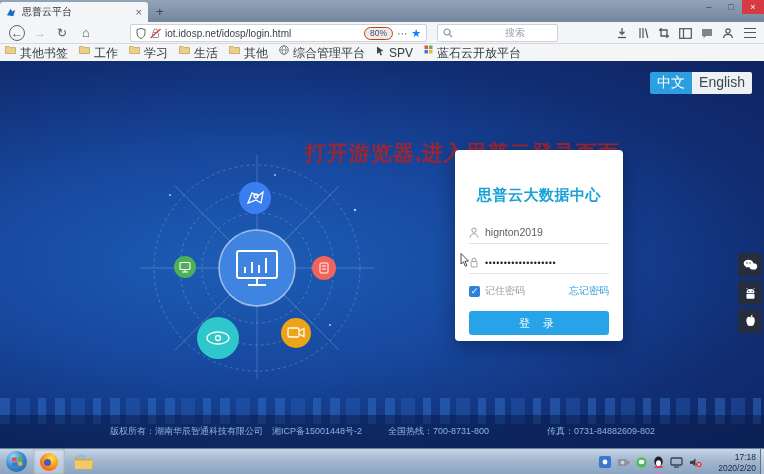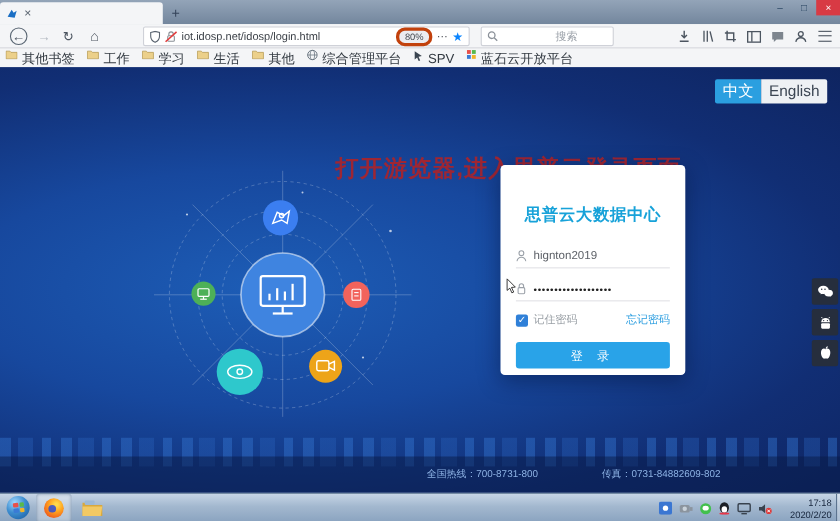--- a/index.html
+++ b/index.html
@@ -25,21 +25,21 @@
     border-bottom:1px solid #d6d8dd; display:flex; align-items:center; }
   .nav-btn { font-size:12px; color:#4c5560; text-align:center; }
   .back-btn { width:16px; height:16px; border:1px solid #5a6673; border-radius:50%;
     line-height:14px; margin-left:9px; }
   .fwd-btn { width:18px; margin-left:6px; color:#b4bac2; }
   .reload-btn { width:18px; margin-left:4px; }
   .home-btn { width:18px; margin-left:6px; font-size:13px; }
   .urlbox { position:absolute; left:130px; top:2px; width:297px; height:18px; background:#fff;
     border:1px solid #cfd1d8; border-radius:2px; display:flex; align-items:center; padding:0 5px; gap:4px; }
   .url-text { font-size:10px; color:#3a3f46; flex:1; white-space:nowrap; overflow:hidden; }
-  .zoom-pill { font-size:8.5px; color:#44494f; background:#ececf0; border:3px solid #c2410c;
+  .zoom-pill { font-size:8.5px; color:#44494f; background:#ececf0; border:1px solid #c2410c;
     border-radius:8px; padding:0 5px; line-height:11px;margin-left:44px; }
   .url-more { font-size:10px; color:#55585e; }
   .url-star { font-size:11px; color:#0a84ff; }
   .searchbox { position:absolute; left:437px; top:2px; width:121px; height:18px; background:#fff;
     border:1px solid #cfd1d8; border-radius:2px; display:flex; align-items:center; padding:0 5px; gap:4px; }
   .search-ph { font-size:10px; color:#9aa0a8;margin-left:48px; }
   .nav-icons { position:absolute; right:30px; top:2px; display:flex; gap:9px; align-items:center; height:18px; }
   .hamburger { position:absolute; right:8px; top:6px; width:12px; height:10px;
     border-top:1.6px solid #4c5560; border-bottom:1.6px solid #4c5560; }
   .hamburger:before { content:""; display:block; margin-top:2.7px; border-top:1.6px solid #4c5560; }
@@ -118,20 +118,21 @@
 </head>
 <body>
 
 <div class="screen">
 
   <div class="titlebar">
     <div class="tab">
       <svg class="favicon" viewBox="0 0 12 12">
         <path d="M1 9 L5 2 L7 5 L10 3 L8 10 Z" fill="#1b6fc4"></path>
       </svg>
+      <span class="tab-title">思普云平台</span>
       <span class="tab-close">×</span>
     </div>
     <span class="newtab-btn">+</span>
     <div class="win-controls">
       <span>–</span>
       <span>□</span>
       <span class="wc-close">×</span>
     </div>
   </div>
 
@@ -367,20 +368,21 @@
         </svg>
       </div>
       <div class="side-btn">
         <svg width="13" height="14" viewBox="0 0 13 14">
           <path d="M6.6 3.6 C7.4 2.6 8.8 2.6 9.6 3.3 C11.2 4.6 11.2 8.2 9.8 10.6 C9.1 11.8 8.2 12.4 7.4 12 C6.9 11.8 6.3 11.8 5.8 12 C5 12.4 4.1 11.8 3.4 10.6 C2 8.2 2 4.6 3.6 3.3 C4.4 2.6 5.8 2.6 6.6 3.6 Z" fill="#fff"></path>
           <path d="M6.6 3.2 C6.5 2 7.3 0.9 8.5 0.7 C8.6 1.9 7.8 3 6.6 3.2 Z" fill="#fff"></path>
         </svg>
       </div>
     </div>
 
+    <span class="footer-text ft-copy">版权所有：湖南华辰智通科技有限公司　湘ICP备15001448号-2</span>
     <span class="footer-text ft-hot">全国热线：700-8731-800</span>
     <span class="footer-text ft-fax">传真：0731-84882609-802</span>
   </div>
 
   <div class="taskbar">
     <div class="start-orb">
       <div class="orb-flag">
         <i style="background:#e8504a"></i>
           <i style="background:#57b94c"></i>
         <i style="background:#3a7bd5"></i>

